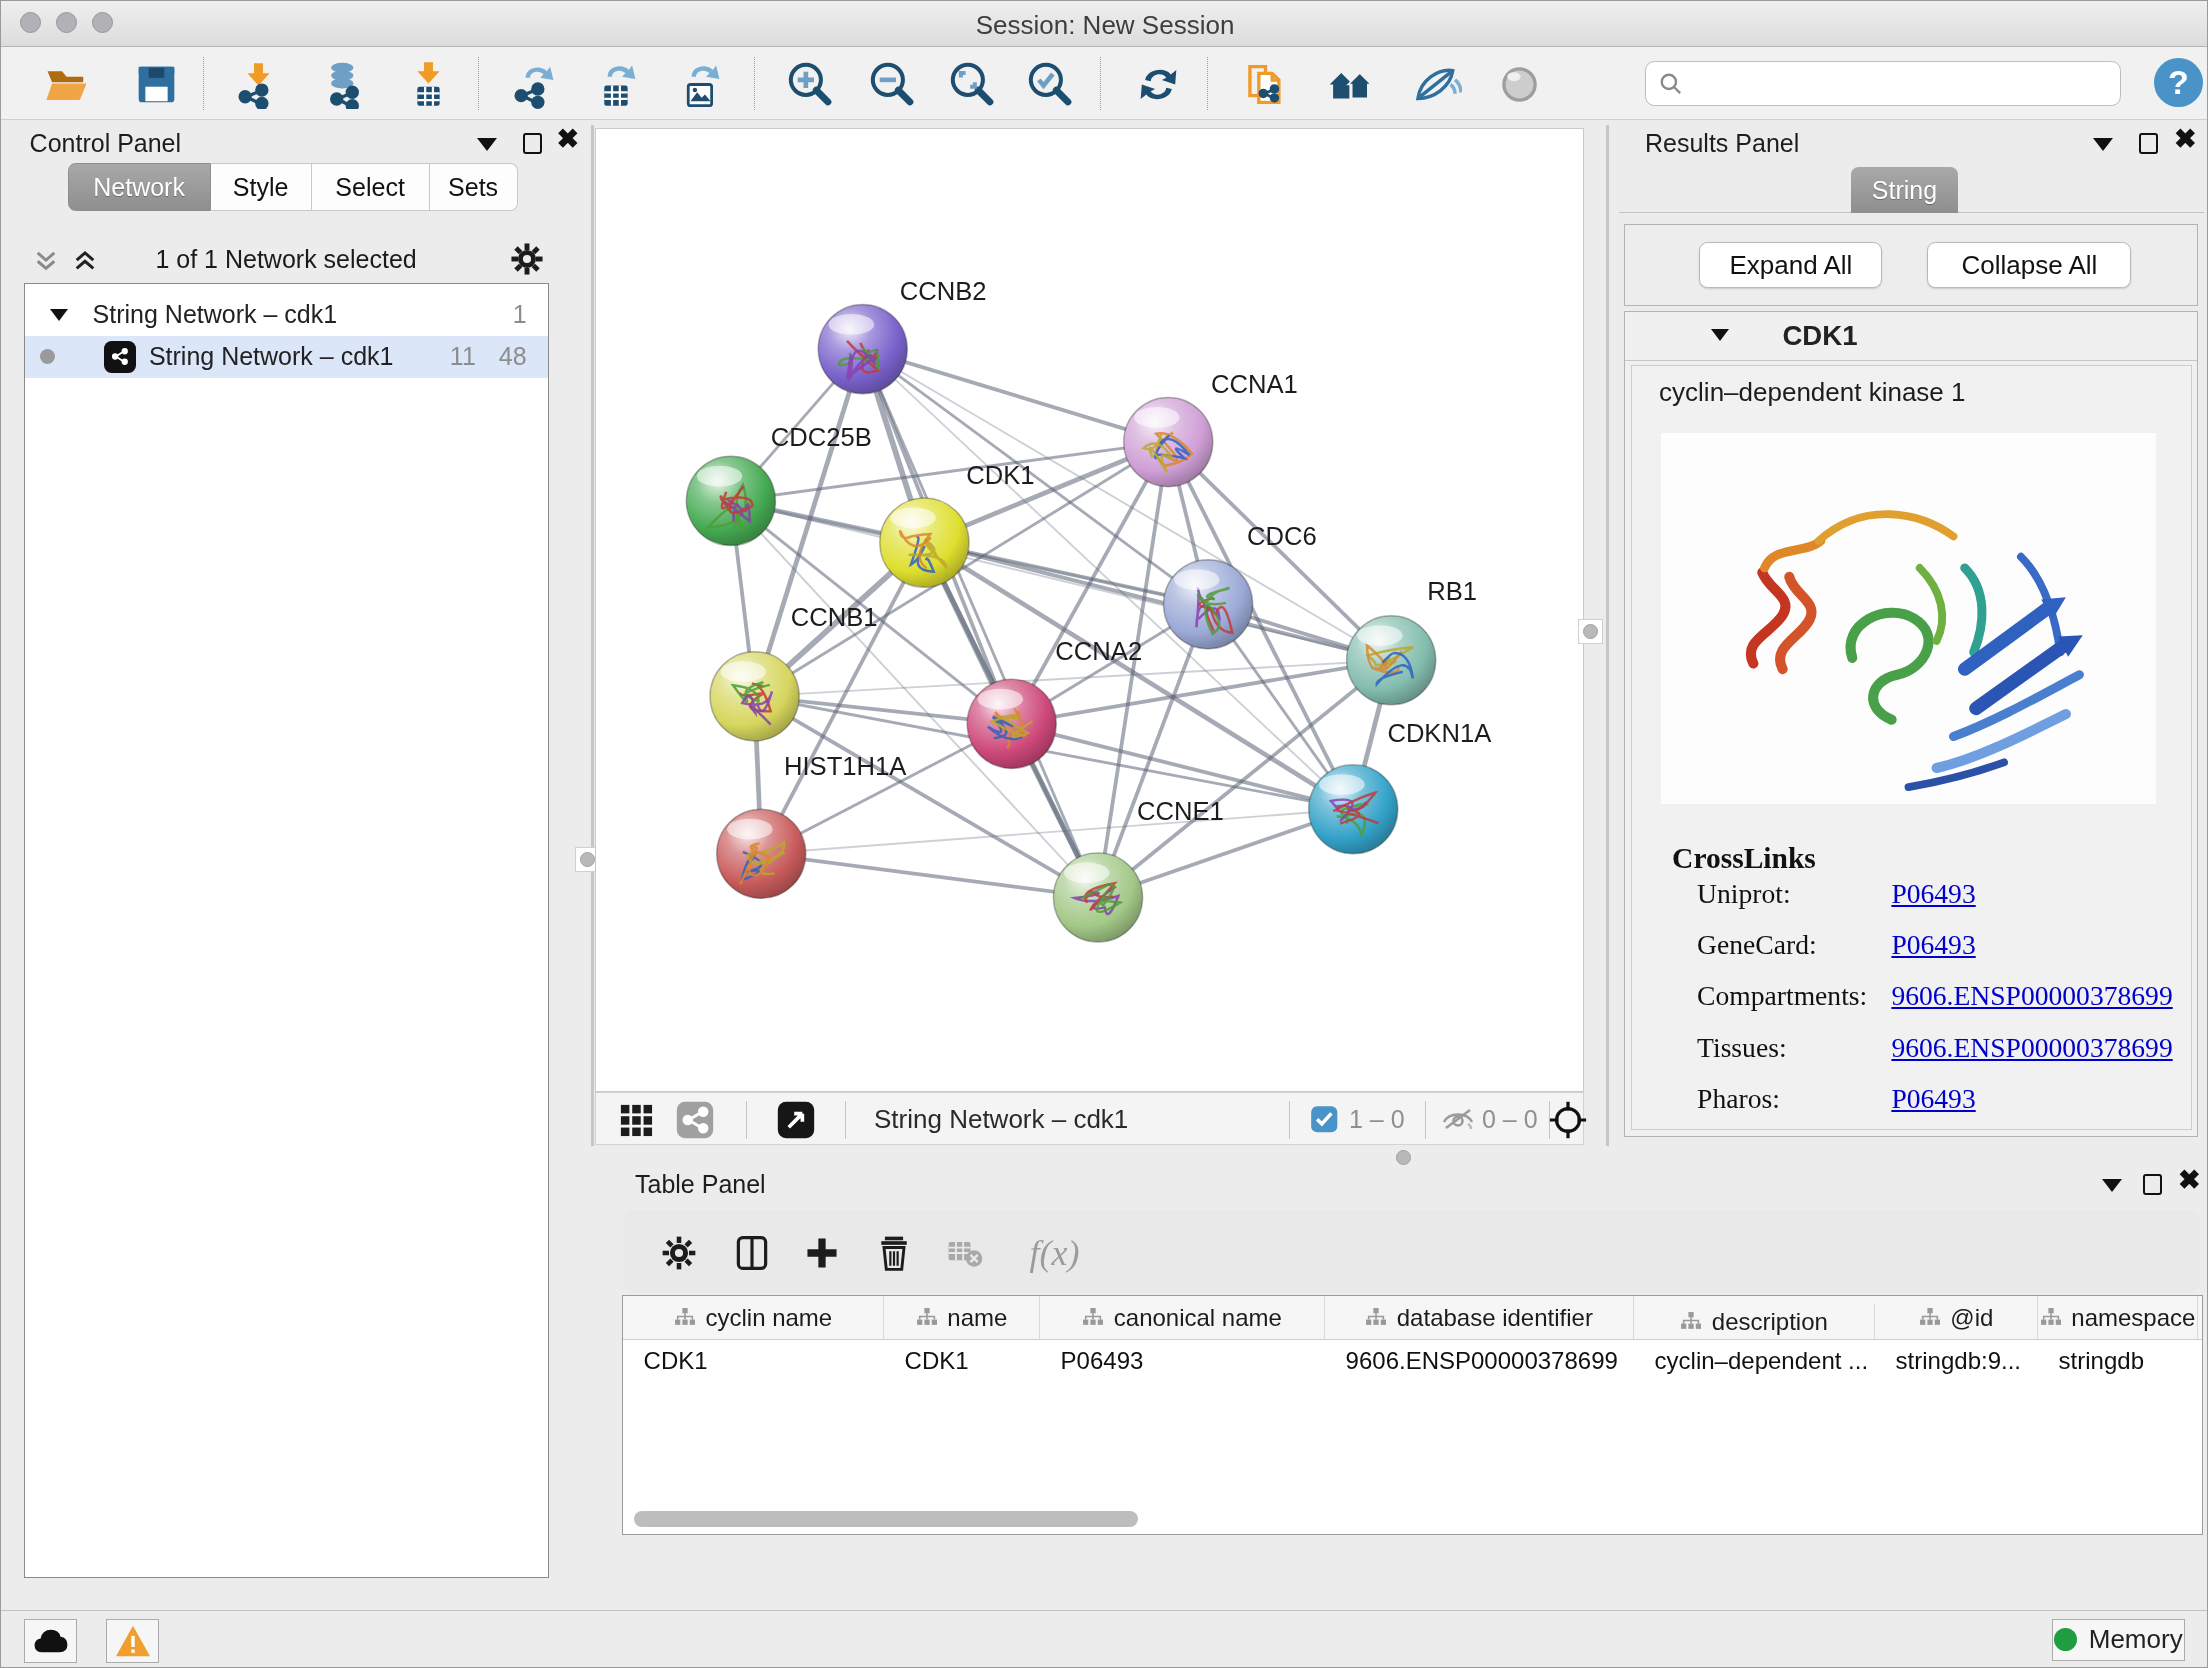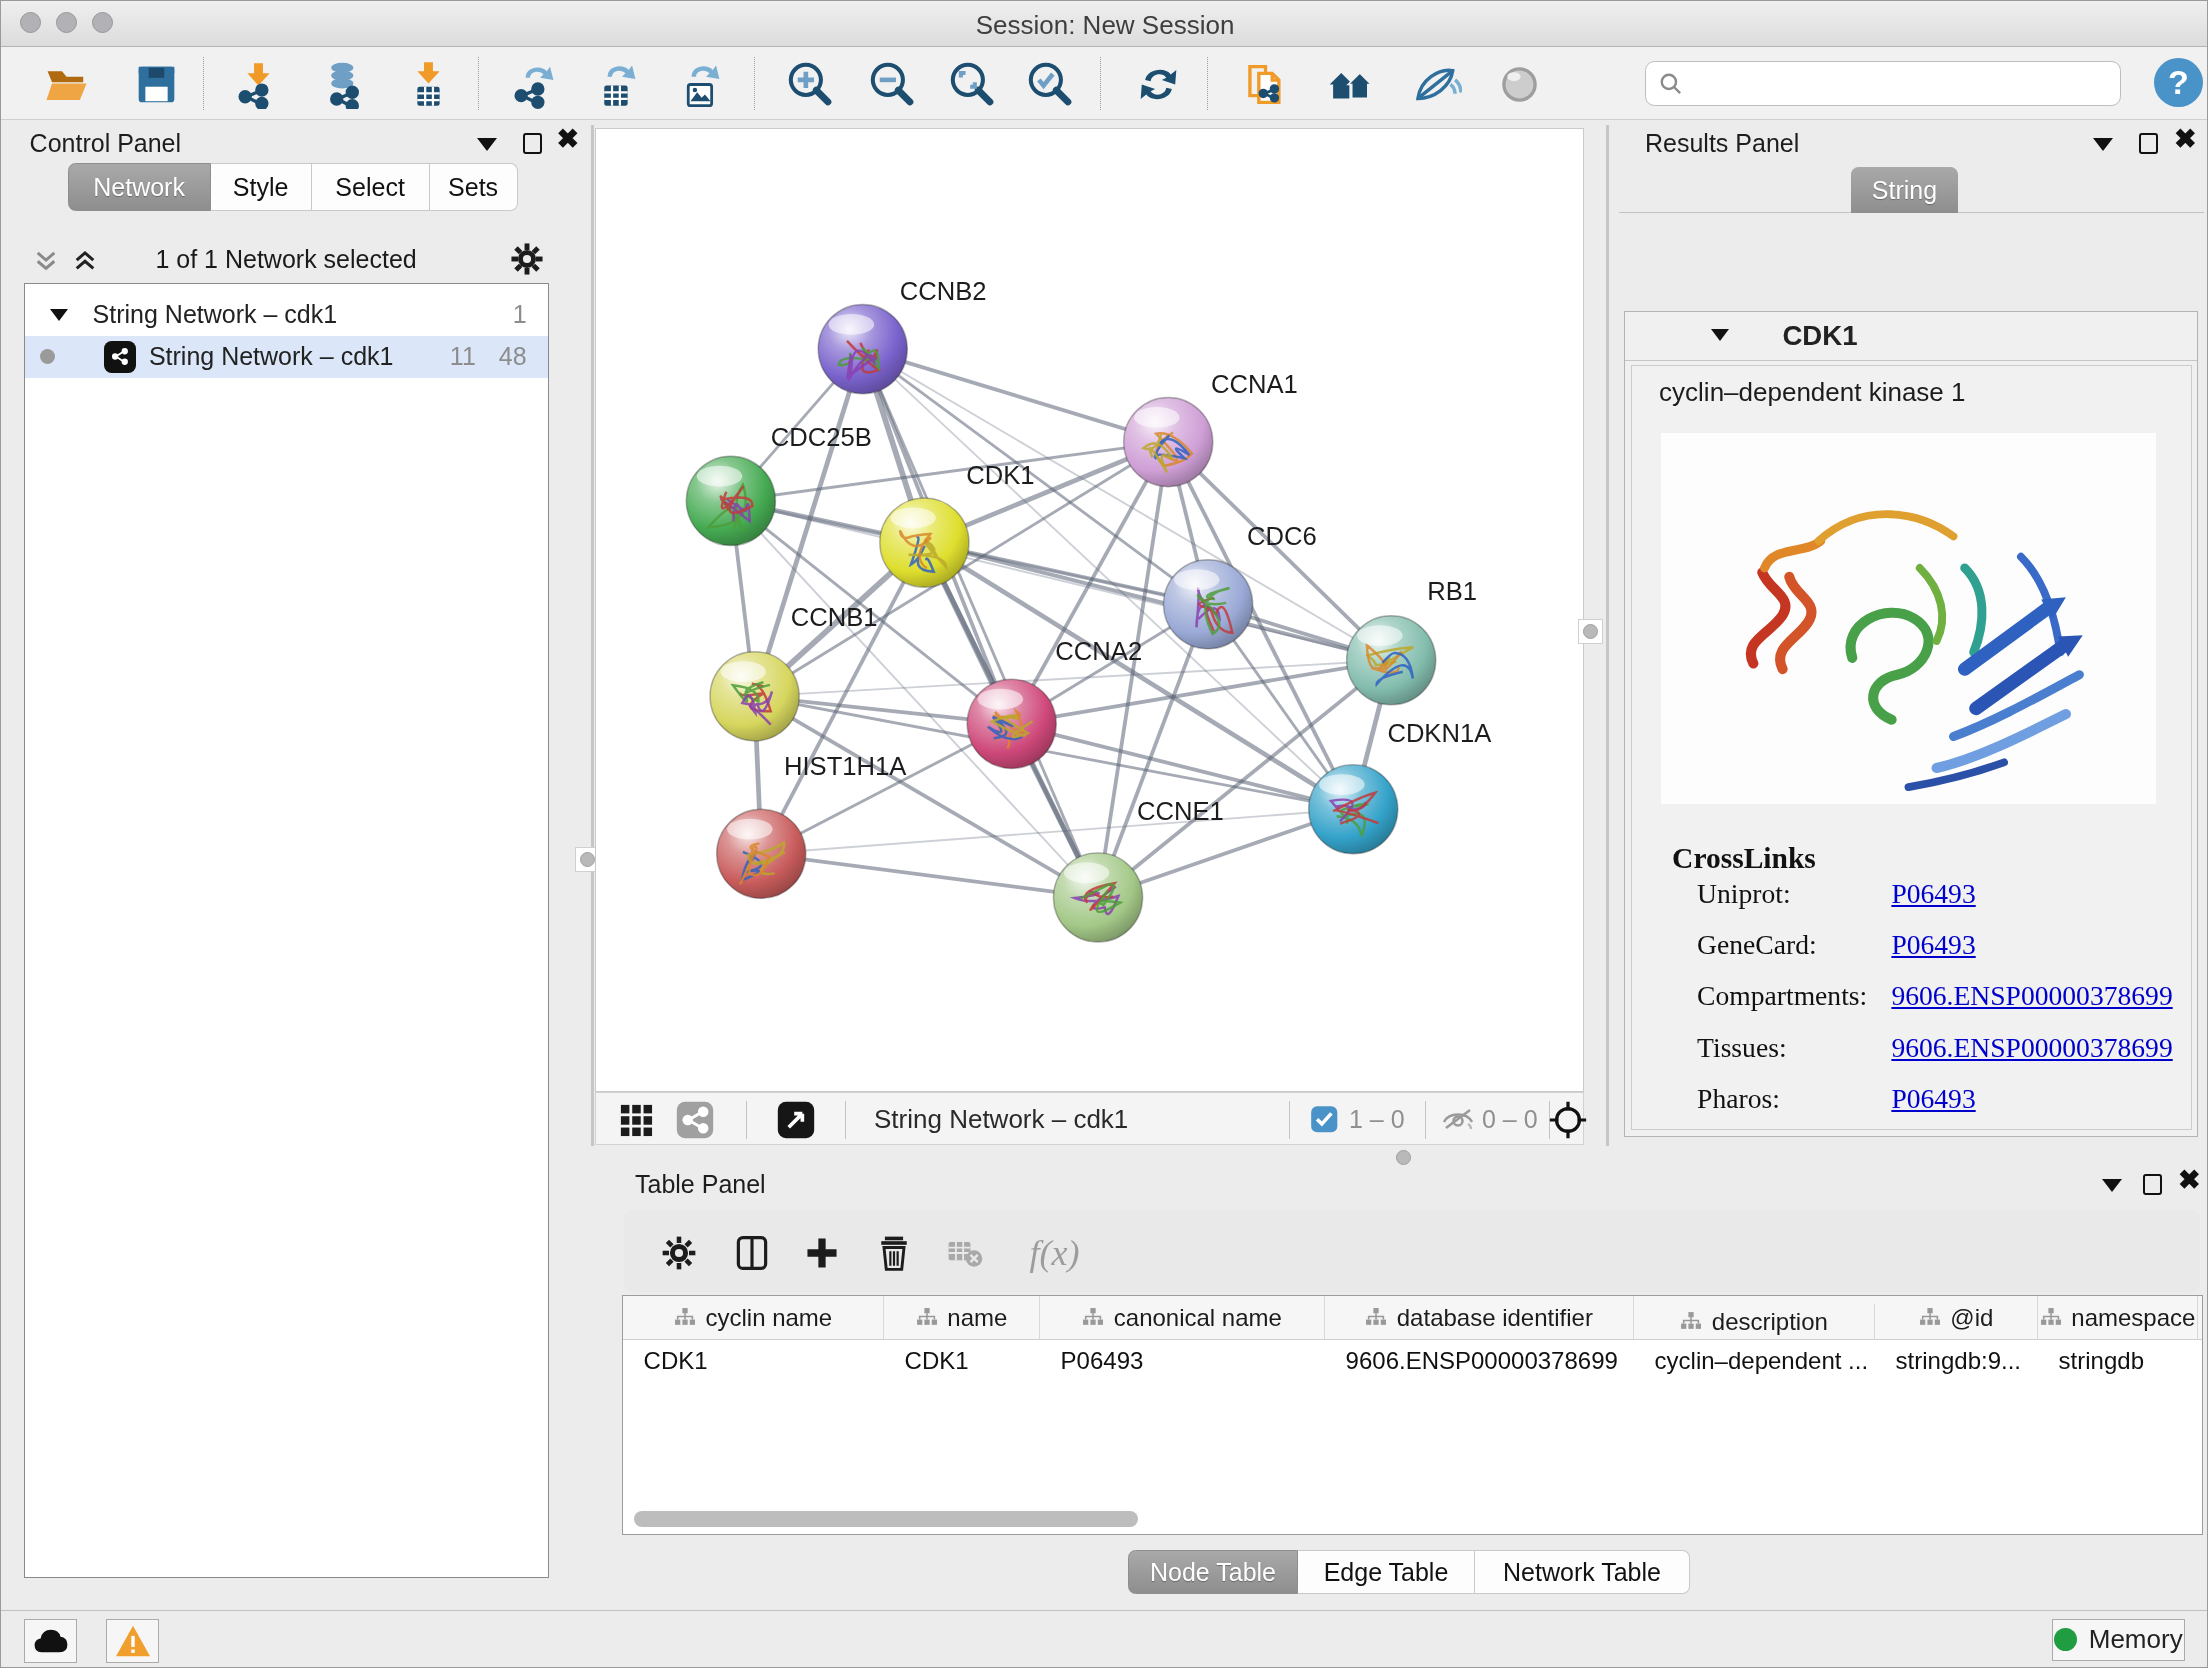--- a/index.html
+++ b/index.html
@@ -634,20 +634,24 @@
 
   <div id="results-panel">
     <span class="panel-title" style="position:absolute;left:32px;top:3.8px">Results Panel</span>
     <span class="pbtn pb-collapse" style="left:480px;top:13.3px"></span>
     <span class="pbtn pb-float" style="left:526px"></span>
     <span class="pbtn pb-close" style="left:561px;top:3.8px">✖</span>
 
     <div id="rp-tabline"></div>
     <div id="rp-tab">String</div>
 
+    <div id="rp-box1">
+      <div class="rp-btn" style="left:74px;width:183px">Expand All</div>
+      <div class="rp-btn" style="left:302px;width:204px">Collapse All</div>
+    </div>
 
     <div id="rp-box2">
       <div id="rp-hdr">
         <span class="tri-down" style="position:absolute;left:86px;top:17px"></span>
         <span style="position:absolute;left:157px;top:7.6px;font-size:27.6px;font-weight:bold">CDK1</span>
       </div>
       <div id="rp-body">
         <span id="rp-desc">cyclin–dependent kinase 1</span>
         <svg id="protein-img" viewBox="0 0 400 330">
           <g fill="none" stroke-linecap="round">
@@ -819,25 +823,20 @@
           <div class="td" style="width: 309px;">9606.ENSP00000378699</div>
           <div class="td" style="width: 241px;">cyclin–dependent ...</div>
           <div class="td" style="width: 163px;">stringdb:9...</div>
           <div class="td" style="width: 160px;">stringdb</div>
         </div>
       <div id="tbl-scroll">
           <div id="tbl-thumb"></div>
         </div>
     </div>
 
-    <div id="tp-tabs">
-      <div class="tab first active" style="width:170px;height:44px">Node Table</div>
-      <div class="tab" style="width:177px;height:44px">Edge Table</div>
-      <div class="tab last" style="width:215px;height:44px">Network Table</div>
-    </div>
   </div>
 
   <div id="status-bar">
     <div class="sbtn" style="left:23px">
       <svg width="38" height="30" viewBox="0 0 44 34">
           <path d="M11 30q-8 0-8-8q0-7 7-8q2-10 12-10q9 0 11 8q8 1 8 9q0 9-9 9z" fill="#111"></path>
         </svg>
     </div>
     <div class="sbtn" style="left:105px">
       <svg width="38" height="34" viewBox="0 0 44 40">

